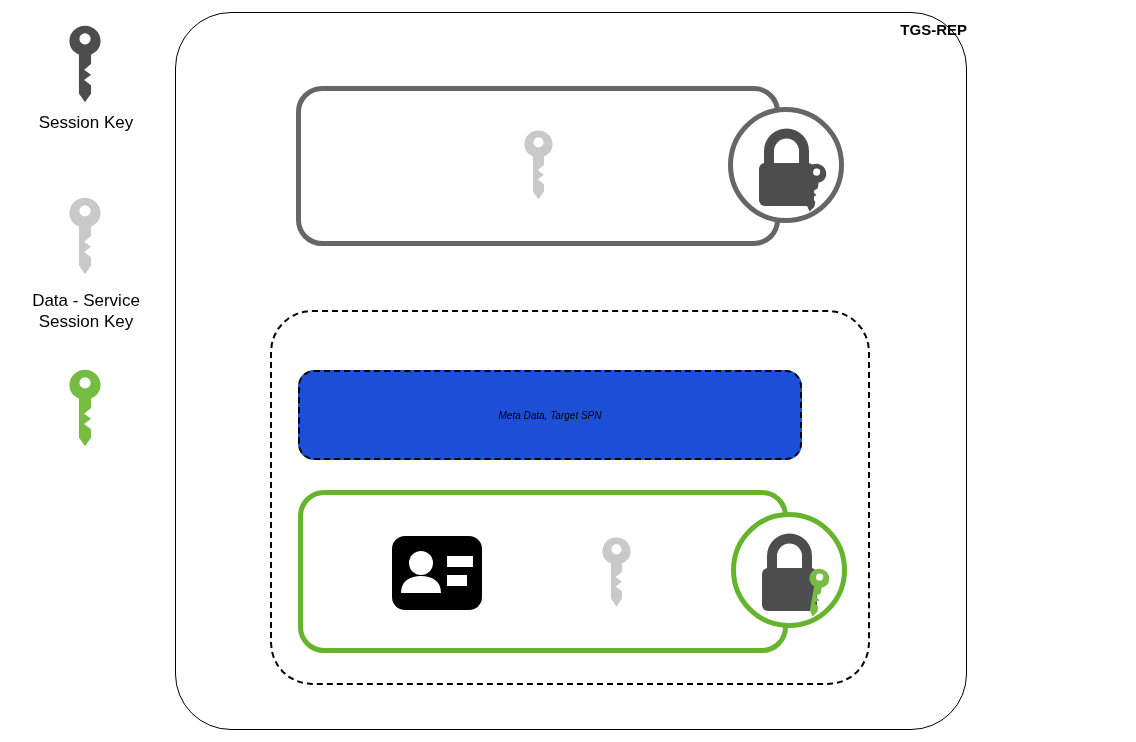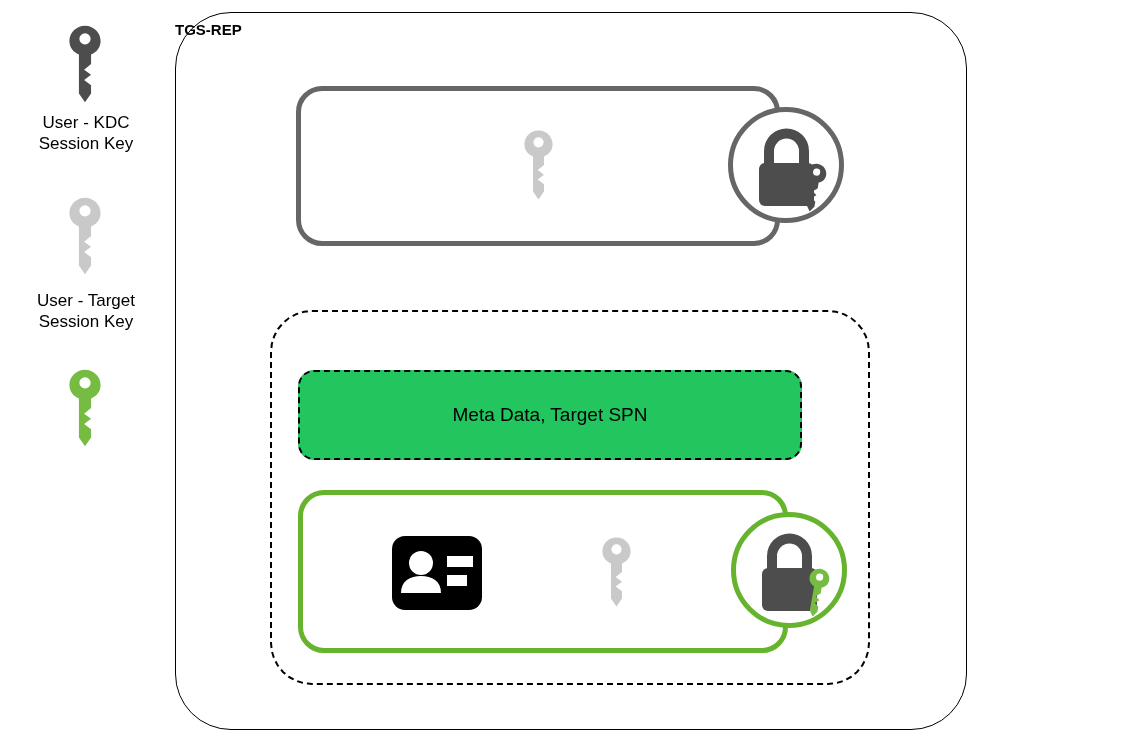--- a/index.html
+++ b/index.html
@@ -13,36 +13,36 @@
     position:absolute;left:0;width:172px;text-align:center;
     font-size:17px;line-height:21px;color:#000;
   }
   .legend-key{position:absolute;left:59px;width:52px;height:80px;}
   
   .outer-box{
     position:absolute;left:175px;top:12px;width:792px;height:718px;
     border:1px solid #000;border-radius:56px;box-sizing:border-box;background:#fff;
   }
   .box-title{
-    position:absolute;text-align:left;font-weight:bold;font-size:15px;line-height:18px;
+    position:absolute;text-align:right;font-weight:bold;font-size:15px;line-height:18px;
   }
   
   .ticket-box{
     position:absolute;box-sizing:border-box;border-radius:26px;background:#fff;
   }
   .ticket-gray{left:296px;top:86px;width:484px;height:160px;border:5px solid #666666;}
   .ticket-green{left:298px;top:490px;width:490px;height:163px;border:5px solid #66B32D;}
   .dashed-box{
     position:absolute;box-sizing:border-box;border:2px dashed #000;background:transparent;
   }
   .tgs-box{left:270px;top:310px;width:600px;height:375px;border-radius:42px;}
   .meta-box{
     left:298px;top:370px;width:504px;height:90px;border-radius:16px;
     display:flex;align-items:center;justify-content:center;
-    font-size:19px;color:#000;background:#22c55e;
+    font-size:10px;color:#000;background:#1d4ed8;font-style:italic;
   }
   
   .lock-badge{
     position:absolute;width:116px;height:116px;border-radius:50%;
     box-sizing:border-box;background:#fff;z-index:5;
     display:flex;align-items:center;justify-content:center;
   }
   .badge-gray{left:728px;top:107px;border:5px solid #666666;}
   .badge-green{left:731px;top:512px;border:5px solid #66B32D;}
   .lock-badge svg{overflow:visible;}
@@ -54,30 +54,29 @@
 
 <div id="canvas">
 
   <div>
 
     <svg class="legend-key" style="top:24px" viewBox="0 0 60 92">
       <path d="M30 2 C40 2 48 10 48 19.5 C48 27 43.5 32.5 37 35 L37 46 L29 52.5 L37 58.5 L29 64.5 L37 70.5 L37 80 L30 90 L23 80 L23 35 C16.5 32.5 12 27 12 19.5 C12 10 20 2 30 2 Z" style="fill: rgb(77, 77, 77);"></path>
       <circle cx="30" cy="17" r="6.5" fill="#FFFFFF"></circle>
     </svg>
     <div class="legend-label" style="top:112px">
-      <div>User - KDC</div>
       <div>Session Key</div>
     </div>
 
     <svg class="legend-key" style="top:196px" viewBox="0 0 60 92">
       <path d="M30 2 C40 2 48 10 48 19.5 C48 27 43.5 32.5 37 35 L37 46 L29 52.5 L37 58.5 L29 64.5 L37 70.5 L37 80 L30 90 L23 80 L23 35 C16.5 32.5 12 27 12 19.5 C12 10 20 2 30 2 Z" style="fill: rgb(201, 201, 201);"></path>
       <circle cx="30" cy="17" r="6.5" fill="#FFFFFF"></circle>
     </svg>
     <div class="legend-label" style="top:290px">
-      <div>User - Target</div>
+      <div>Data - Service</div>
       <div>Session Key</div>
     </div>
 
     <svg class="legend-key" style="top:368px" viewBox="0 0 60 92">
       <path d="M30 2 C40 2 48 10 48 19.5 C48 27 43.5 32.5 37 35 L37 46 L29 52.5 L37 58.5 L29 64.5 L37 70.5 L37 80 L30 90 L23 80 L23 35 C16.5 32.5 12 27 12 19.5 C12 10 20 2 30 2 Z" style="fill: rgb(118, 188, 67);"></path>
       <circle cx="30" cy="17" r="6.5" fill="#FFFFFF"></circle>
     </svg>
     <div class="legend-label" style="top:461px">
     </div>
   </div>

